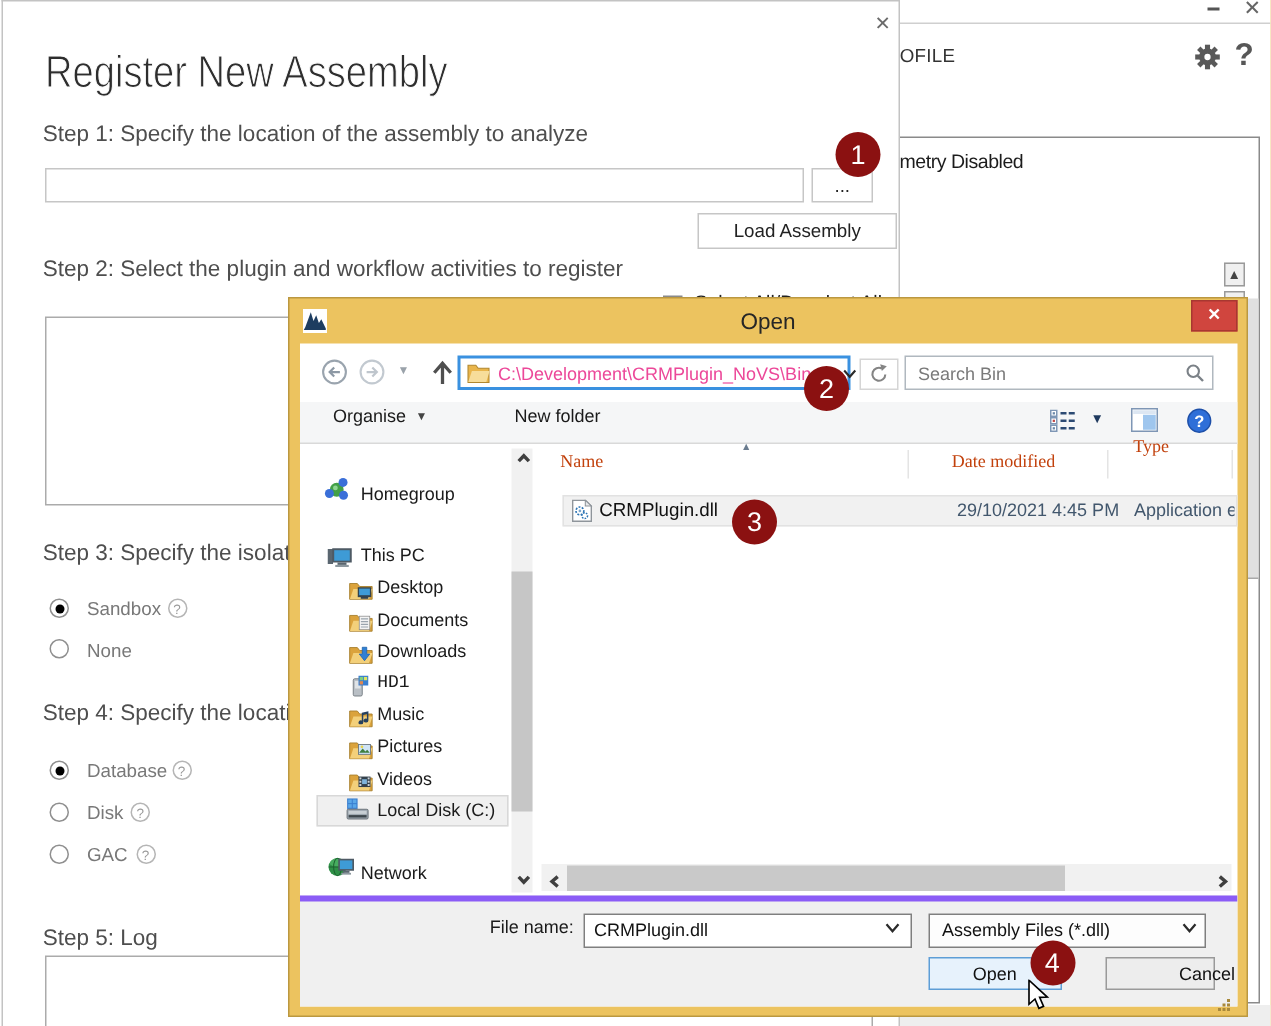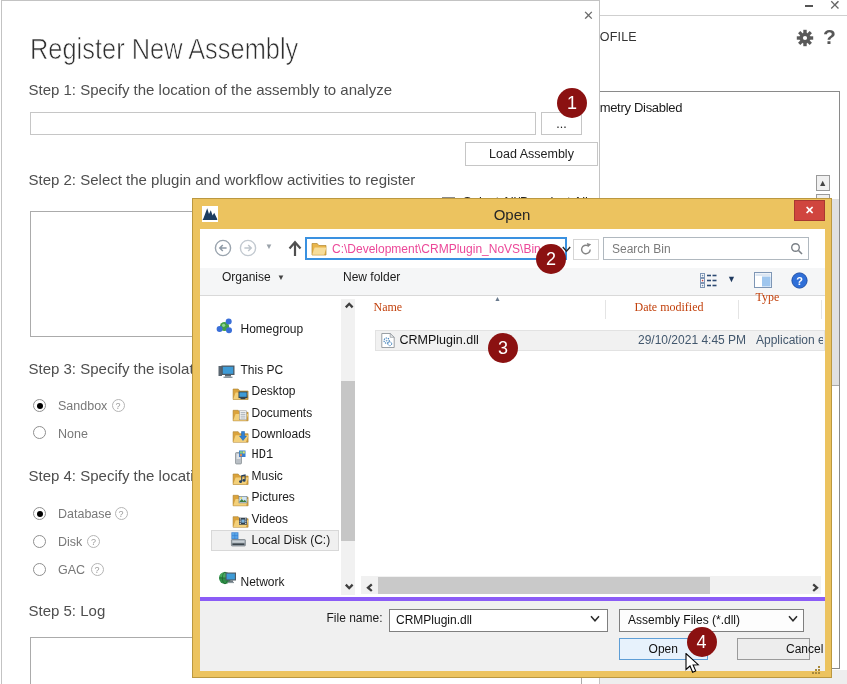--- a/index.html
+++ b/index.html
@@ -112,21 +112,21 @@
   <div class="steplabel" style="top:466px;">Step 4: Specify the location where the assembly should be stored</div>
   <div class="radio sel" style="left:31px;top:506px;"></div>
   <div class="rlabel" style="left:56px;top:507px;">Database</div>
   <div class="helpq" style="left:112.5px;top:506px;">?</div>
   <div class="radio" style="left:31px;top:534px;"></div>
   <div class="rlabel" style="left:56px;top:535px;">Disk</div>
   <div class="helpq" style="left:85px;top:534px;">?</div>
   <div class="radio" style="left:31px;top:562px;"></div>
   <div class="rlabel" style="left:56px;top:563px;">GAC</div>
   <div class="helpq" style="left:88.5px;top:562px;">?</div>
-  <div class="steplabel" style="top:601px;">Step 5: Log</div>
+  <div class="steplabel" style="top:616px;">Step 5: Log</div>
   <div class="regbox" style="left:28px;top:636px;width:552px;height:60px;"></div>
 </div>
 
 <div id="open">
   <div id="open-title">Open</div>
   <div id="open-icon">
     <svg width="16" height="16" viewBox="0 0 16 16">
       <path fill="#1d3d60" d="M0.5 14 L1.5 12.2 L5.2 2.2 L7.0 8.0 L8.8 4.2 L10.6 9.4 L12.2 6.8 L15.2 13 L15.2 14 Z"></path>
     </svg>
   </div>

